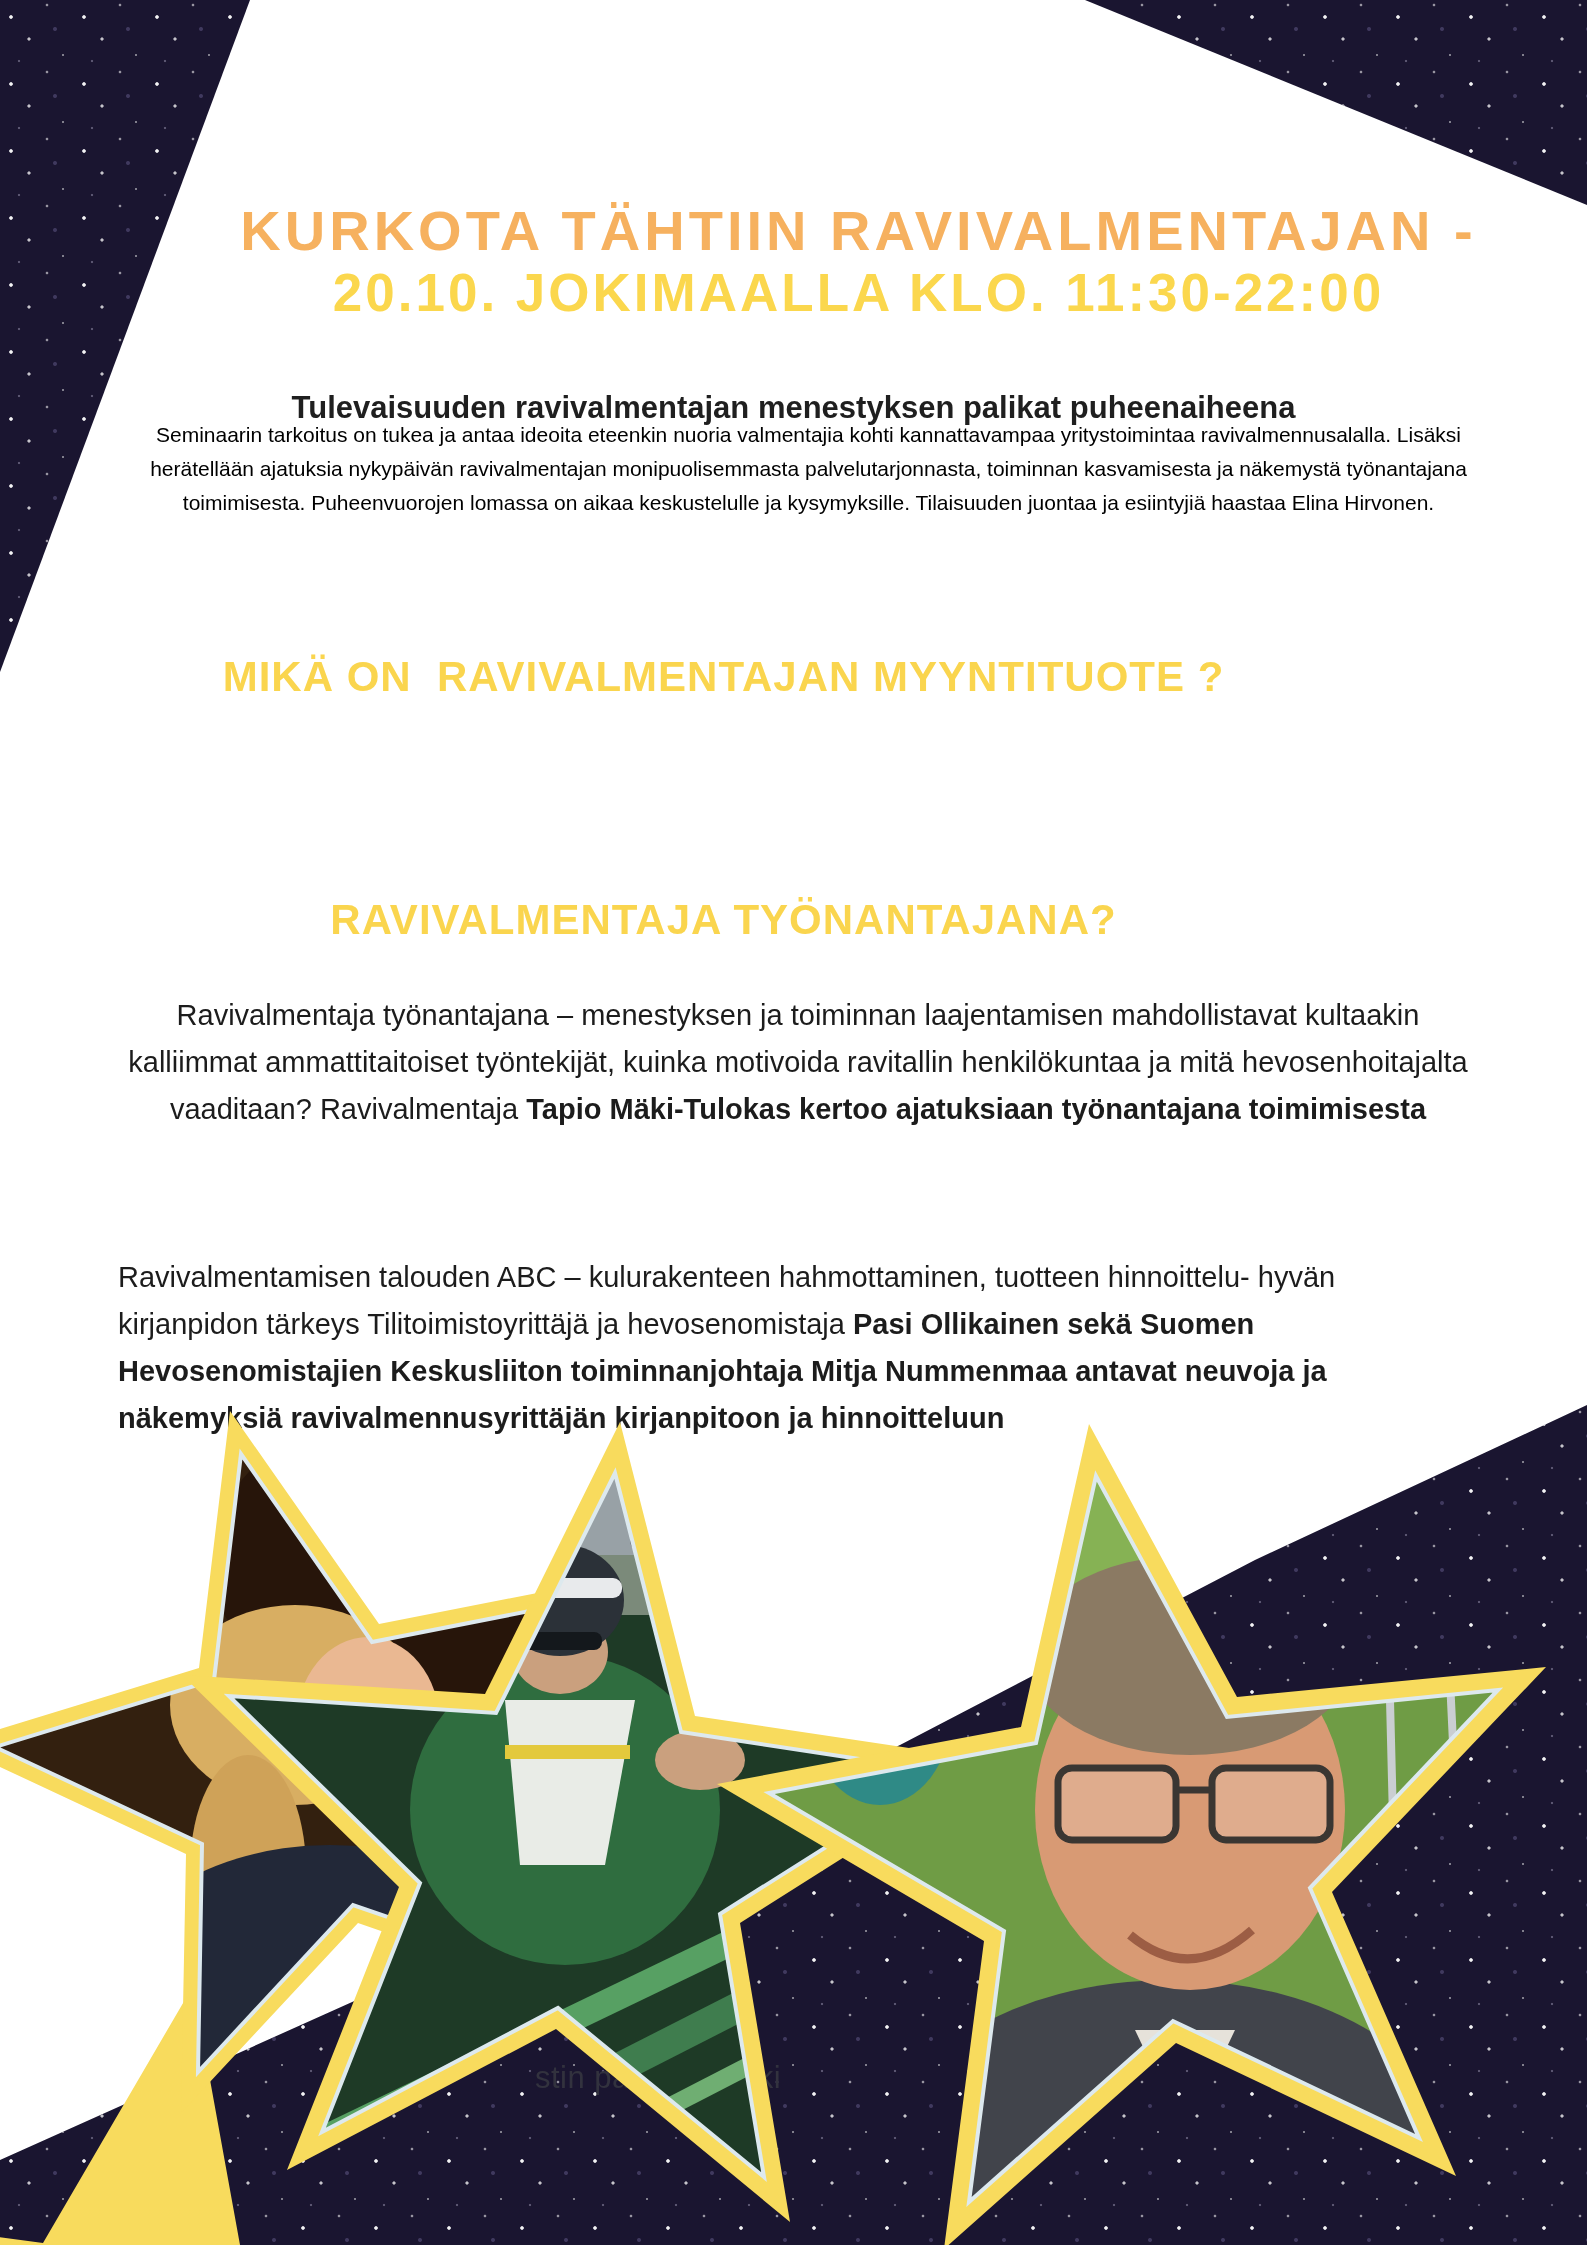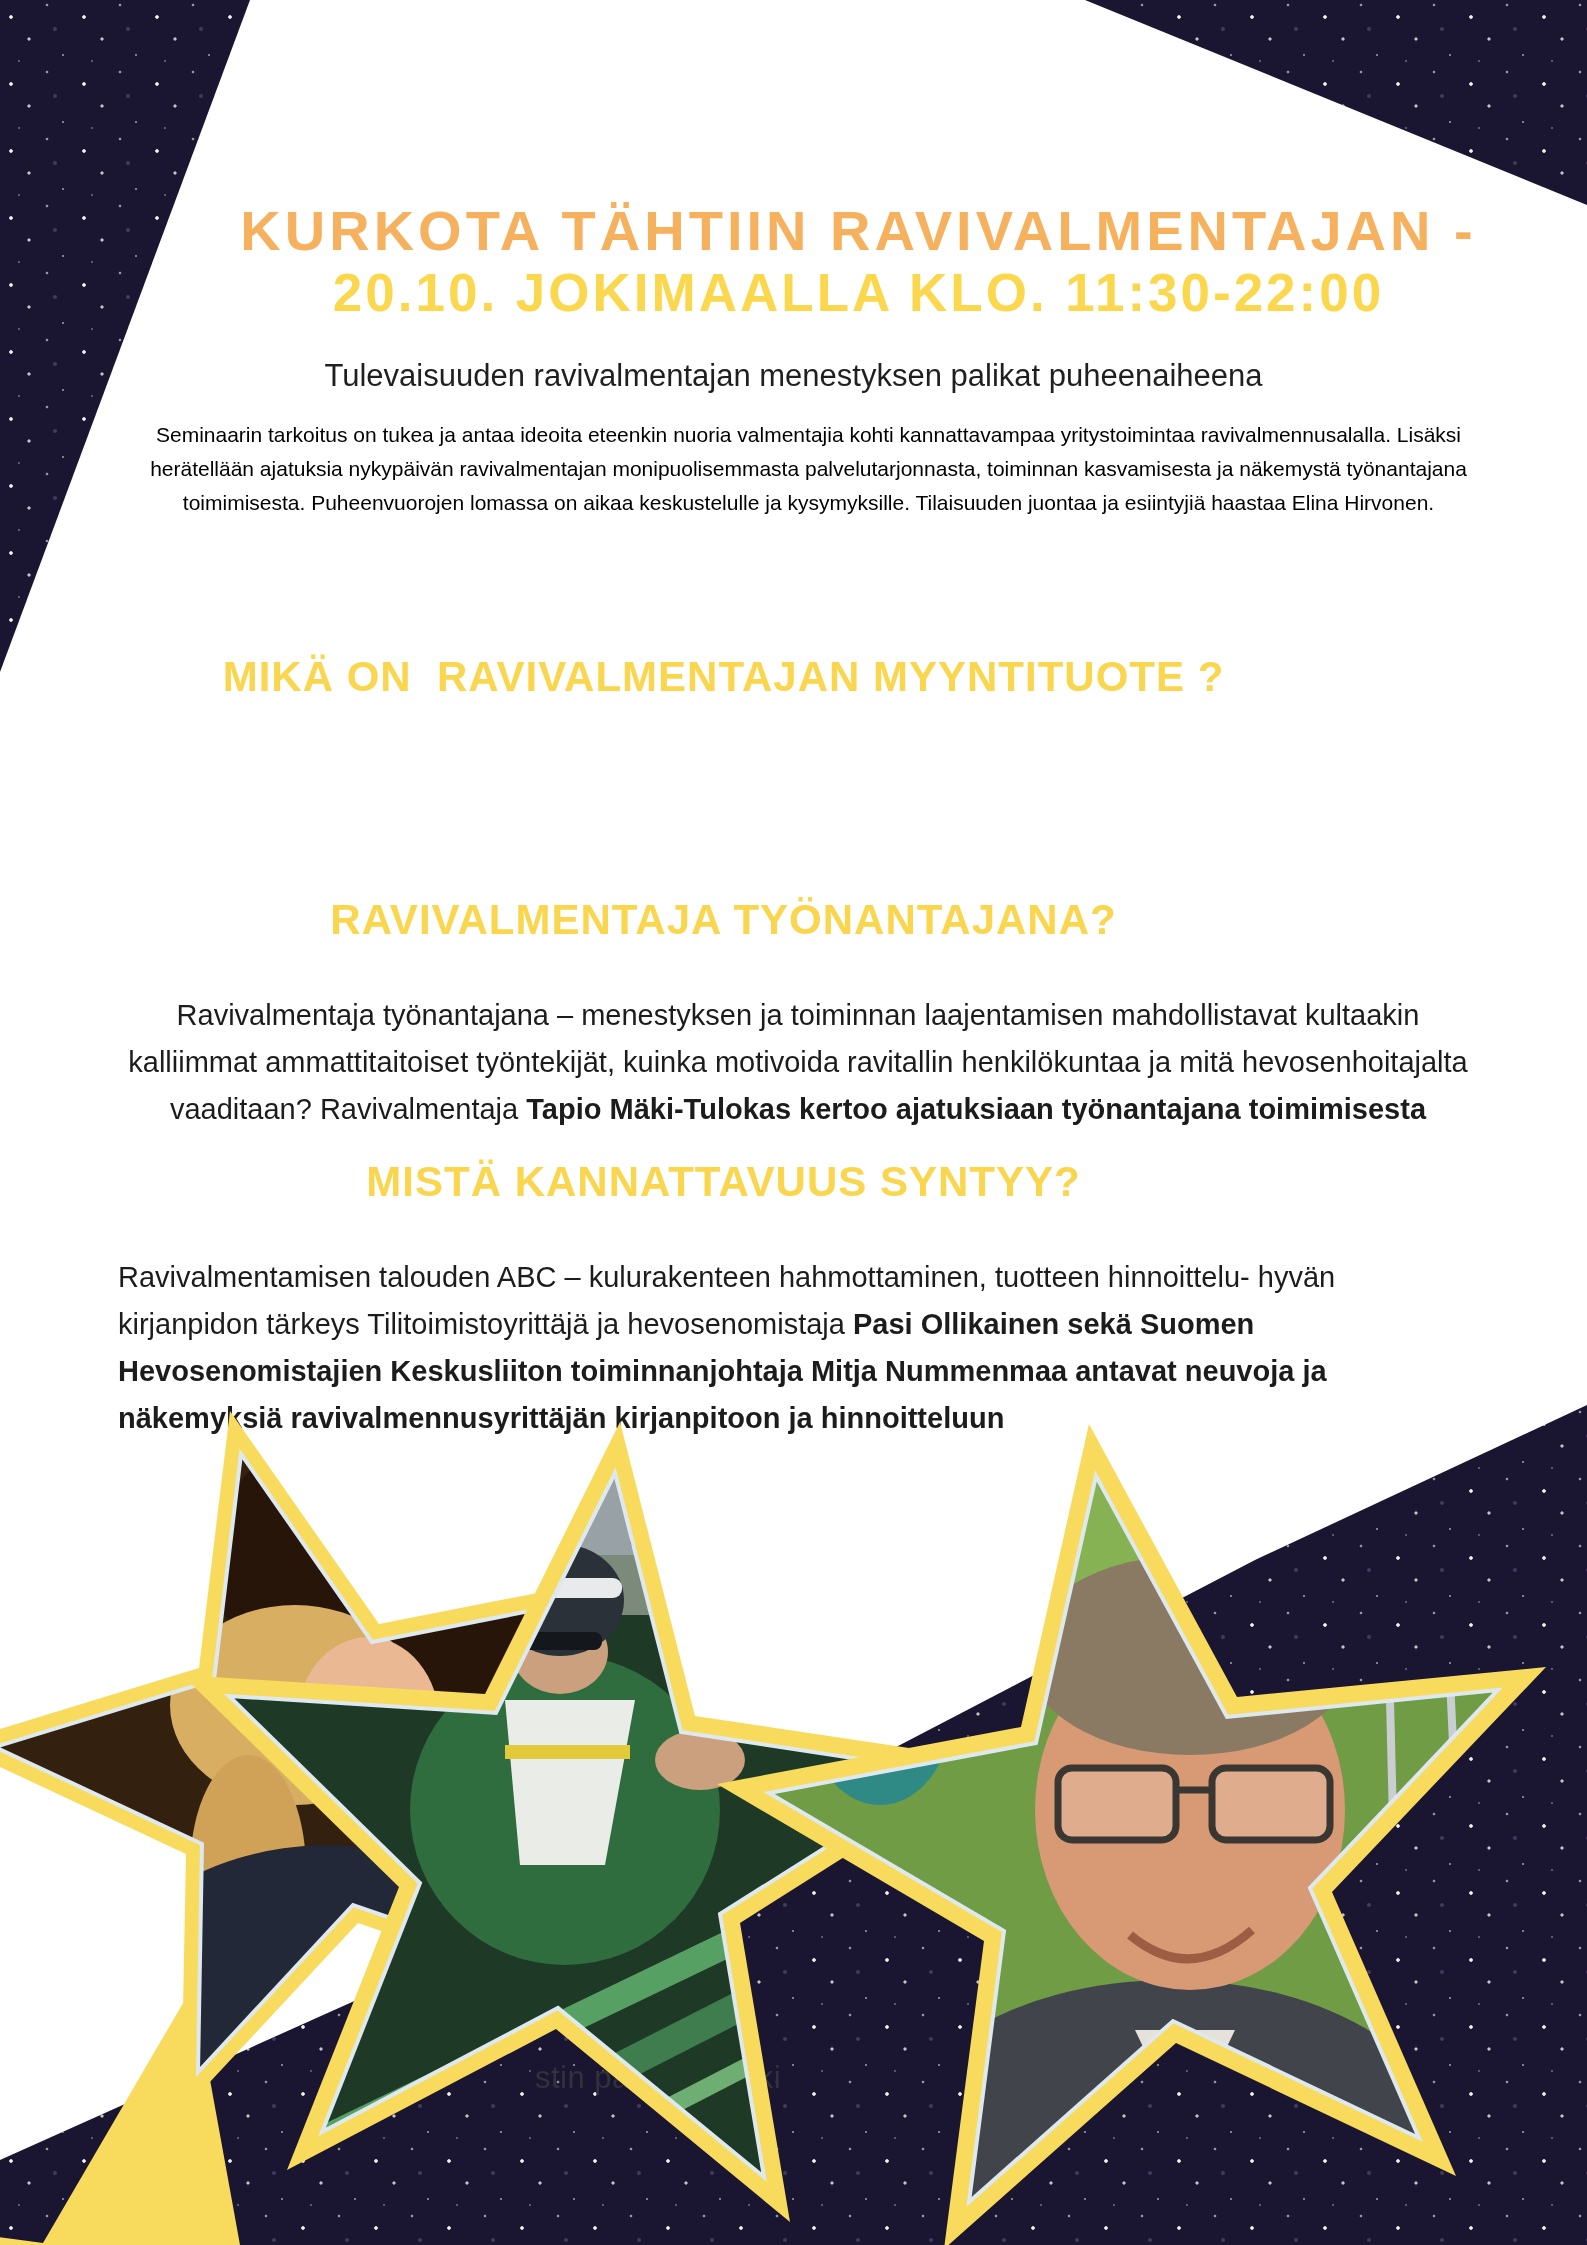--- a/index.html
+++ b/index.html
@@ -28,22 +28,22 @@
   }
   .title1{
     position:absolute; left:170px; right:40px; top:198px; text-align:center;
     font-size:56px; font-weight:800; letter-spacing:4px; color:#F6B15F; z-index:2;
   }
   .title2{
     position:absolute; left:170px; right:40px; top:262px; text-align:center;
     font-size:53px; font-weight:800; letter-spacing:3px; color:#FBD74D; z-index:2;
   }
   .subtitle{
-    position:absolute; left:110px; right:110px; top:358px; text-align:center;
-    font-size:31px; font-weight:400; color:#1f1f1f; z-index:2;
+    position:absolute; left:110px; right:110px; top:390px; text-align:center;
+    font-size:31px; font-weight:700; color:#1f1f1f; z-index:2;
   }
   .intro{
     position:absolute; left:125px; right:95px; top:418px; text-align:center;
     font-size:21px; line-height:34px; color:#000000; z-index:2;
   }
   .sec-h{
     position:absolute; left:130px; right:270px; text-align:center;
     font-size:42px; font-weight:700; letter-spacing:1px; color:#FAD54E;
     white-space:pre-wrap; z-index:2;
   }
@@ -73,21 +73,20 @@
   <div class="title2">20.10. JOKIMAALLA KLO. 11:30-22:00</div>
 
   <div class="subtitle">Tulevaisuuden ravivalmentajan menestyksen palikat puheenaiheena</div>
   <div class="intro">Seminaarin tarkoitus on tukea ja antaa ideoita eteenkin nuoria valmentajia kohti kannattavampaa yritystoimintaa ravivalmennusalalla. Lisäksi herätellään ajatuksia nykypäivän ravivalmentajan monipuolisemmasta palvelutarjonnasta, toiminnan kasvamisesta ja näkemystä työnantajana toimimisesta. Puheenvuorojen lomassa on aikaa keskustelulle ja kysymyksille. Tilaisuuden juontaa ja esiintyjiä haastaa Elina Hirvonen.</div>
 
   <div class="sec-h h1">MIKÄ ON  RAVIVALMENTAJAN MYYNTITUOTE ?</div>
 
   <div class="sec-h h2">RAVIVALMENTAJA TYÖNANTAJANA?</div>
   <div class="para p2"><span>Ravivalmentaja työnantajana – menestyksen ja toiminnan laajentamisen mahdollistavat kultaakin kalliimmat ammattitaitoiset työntekijät, kuinka motivoida ravitallin henkilökuntaa ja mitä hevosenhoitajalta vaaditaan? Ravivalmentaja </span><b>Tapio Mäki-Tulokas kertoo ajatuksiaan työnantajana toimimisesta</b></div>
 
-  <div class="sec-h h3">MISTÄ KANNATTAVUUS SYNTYY?</div>
   <div class="para p3"><span>Ravivalmentamisen talouden ABC – kulurakenteen hahmottaminen, tuotteen hinnoittelu- hyvän kirjanpidon tärkeys Tilitoimistoyrittäjä ja hevosenomistaja </span><b>Pasi Ollikainen sekä Suomen Hevosenomistajien Keskusliiton toiminnanjohtaja Mitja Nummenmaa antavat neuvoja ja näkemyksiä ravivalmennusyrittäjän kirjanpitoon ja hinnoitteluun</b></div>
 
   <div class="watermark">stin paikkamerkki</div>
 
   <svg class="stars-svg" width="1587" height="2245" viewBox="0 0 1587 2245">
     <defs>
       <clipPath id="cp1">
         <polygon points="241,1454 372,1642 596,1598 459,1780 569,1979 353,1905 198,2072 202,1844 -5,1747 214,1680"></polygon>
       </clipPath>
       <clipPath id="cp2">

